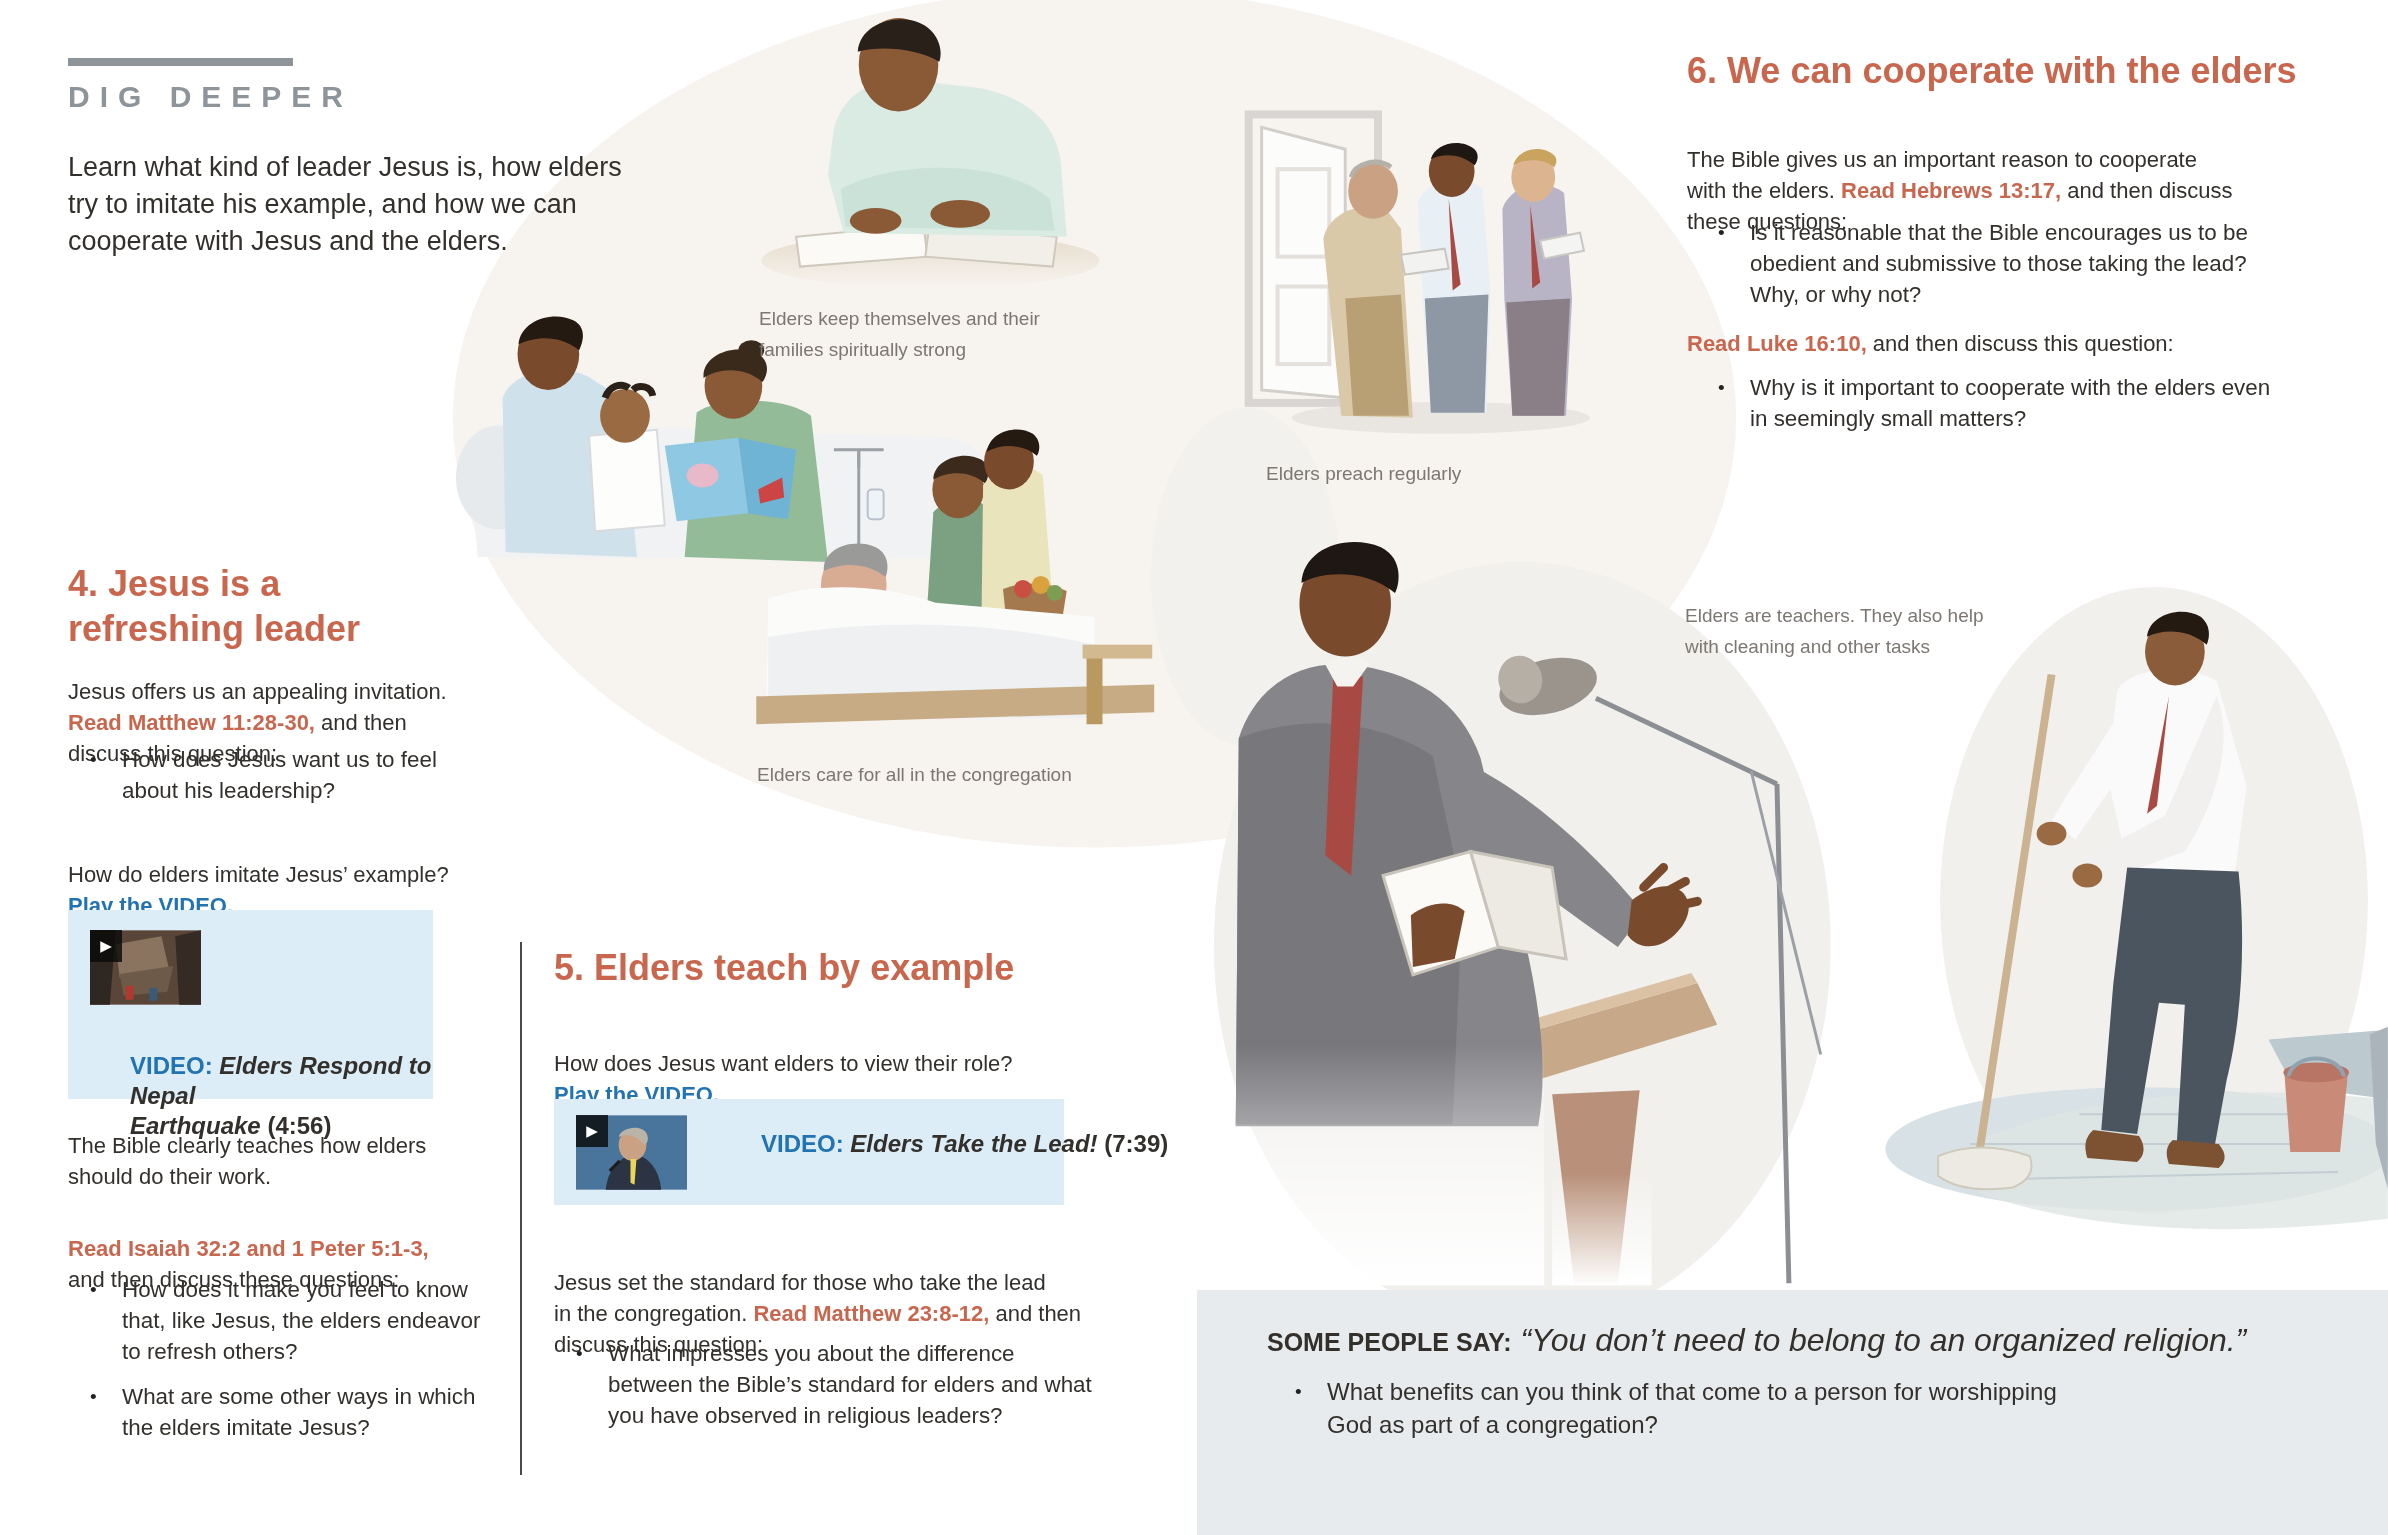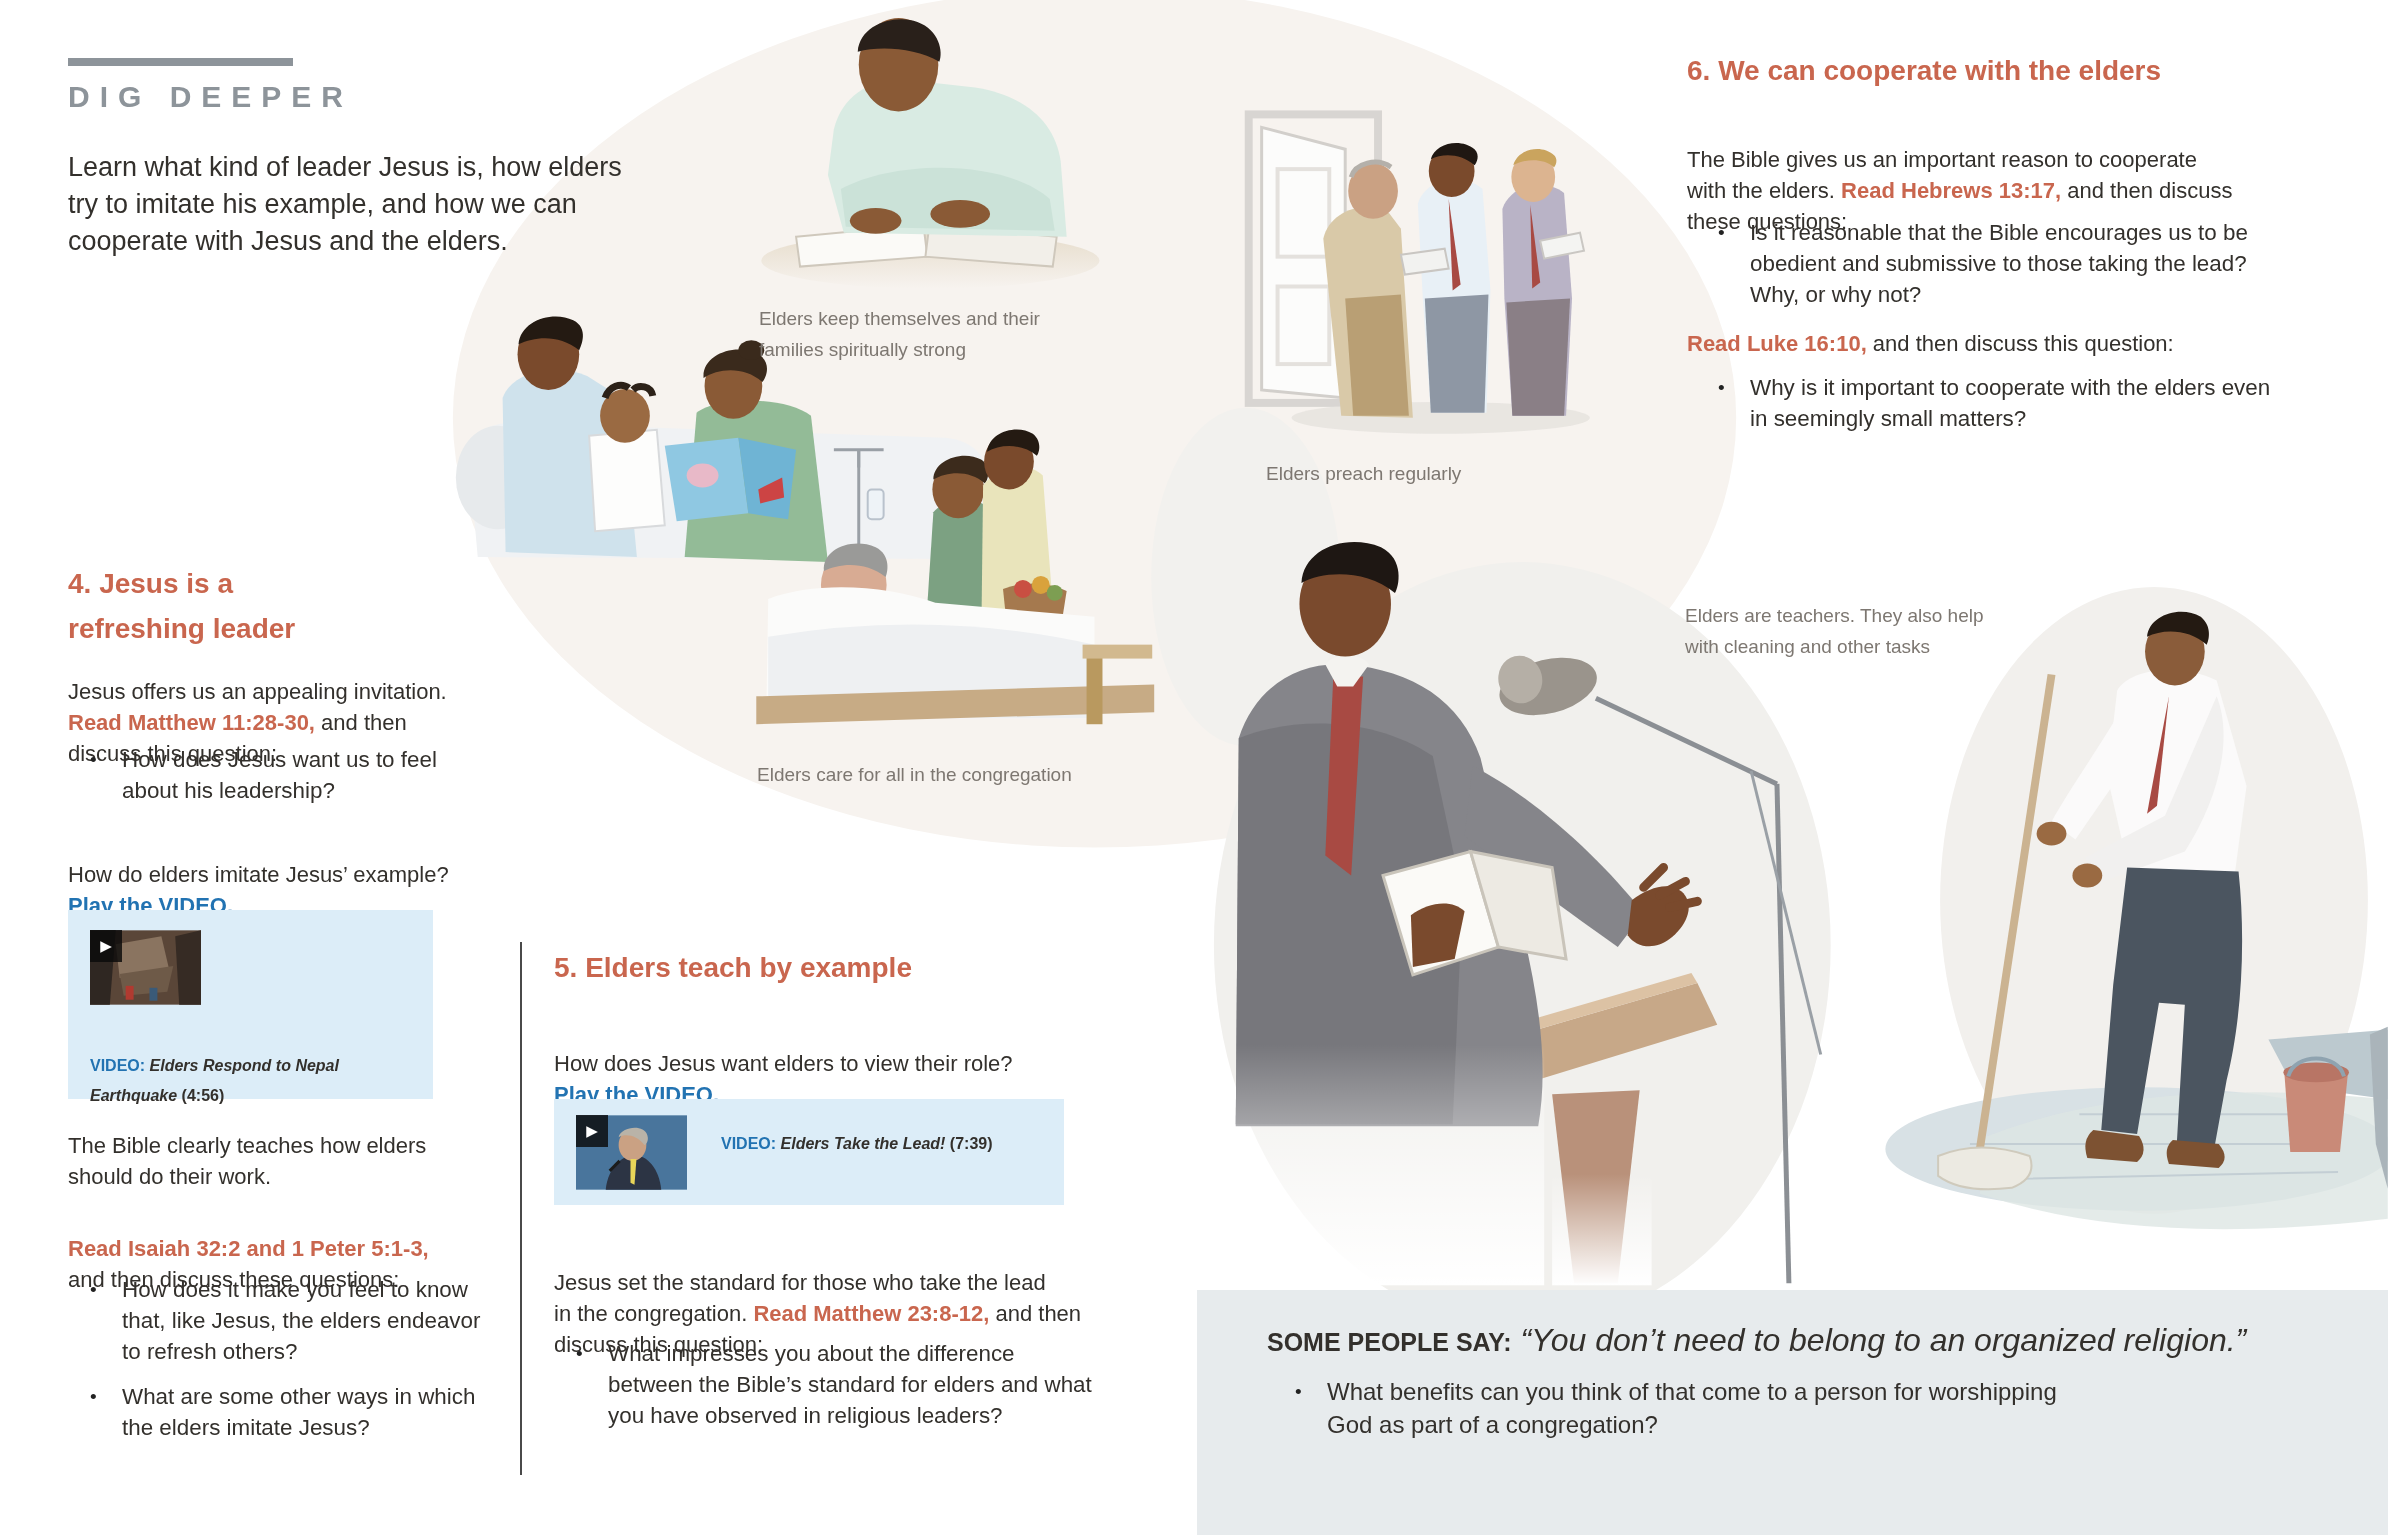--- a/index.html
+++ b/index.html
@@ -4,32 +4,32 @@
 <style>
   html,body{margin:0;padding:0;background:#ffffff;}
   .page{position:relative;width:2388px;height:1535px;overflow:hidden;background:#ffffff;
         font-family:"Liberation Sans",sans-serif;color:#33302c;}
   .art{position:absolute;left:0;top:0;z-index:0;}
   .txt{position:absolute;z-index:2;}
   .pre{white-space:pre-line;}
   .kicker-bar{position:absolute;background:#8d949a;}
   .kicker{font-size:30px;font-weight:bold;letter-spacing:10px;color:#8d949a;}
   .intro{font-size:27px;line-height:37px;}
-  h2.sec{font-size:28px;line-height:45px;font-weight:bold;color:#c9664e;margin:0;}
+  h2.sec{font-size:36px;line-height:45px;font-weight:bold;color:#c9664e;margin:0;}
   .body-p{font-size:22px;line-height:31px;}
   .scripture{color:#c9664e;font-weight:bold;}
   .vlink{color:#2273b2;font-weight:bold;}
   .bullets{display:flex;flex-direction:column;gap:14px;}
   .bullet-row{display:flex;font-size:22.4px;line-height:31px;}
   .bullet-mark{width:32px;flex:0 0 32px;font-size:19px;line-height:31px;color:#222;}
   .videobox{position:absolute;background:#dcedf8;z-index:2;}
   .thumb{position:absolute;width:111px;height:75px;overflow:hidden;}
   .playbtn{position:absolute;left:0;top:0;width:32px;height:32px;background:rgba(10,10,10,.82);
            color:#fff;font-size:15px;display:flex;align-items:center;justify-content:center;cursor:pointer;}
-  .vcap{font-size:16px;line-height:30px;font-weight:bold;}
+  .vcap{font-size:24px;line-height:30px;font-weight:bold;margin-left:40px;}
   .vcap .vlabel{color:#2273b2;}
   .vcap .vtitle{font-style:italic;}
   .caption{position:absolute;z-index:2;color:#7d7771;font-size:19px;line-height:31px;}
   .divider{position:absolute;width:2px;background:#4a4a4a;z-index:2;}
   .sps-box{position:absolute;background:#e7ebed;z-index:1;}
   .sps-label{font-weight:bold;font-size:25px;}
   .sps-quote{font-size:32px;font-style:italic;}
   .sps-bullet{margin-top:16px;}
 </style>
 </head>

